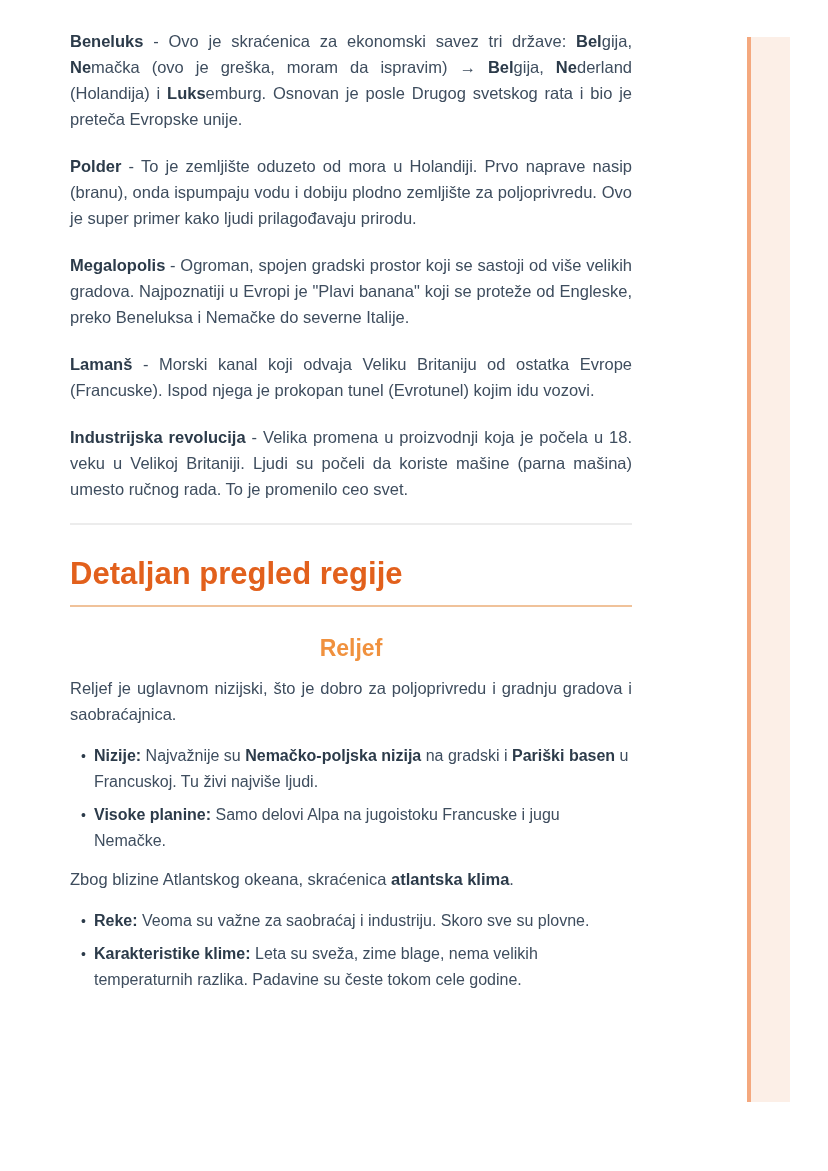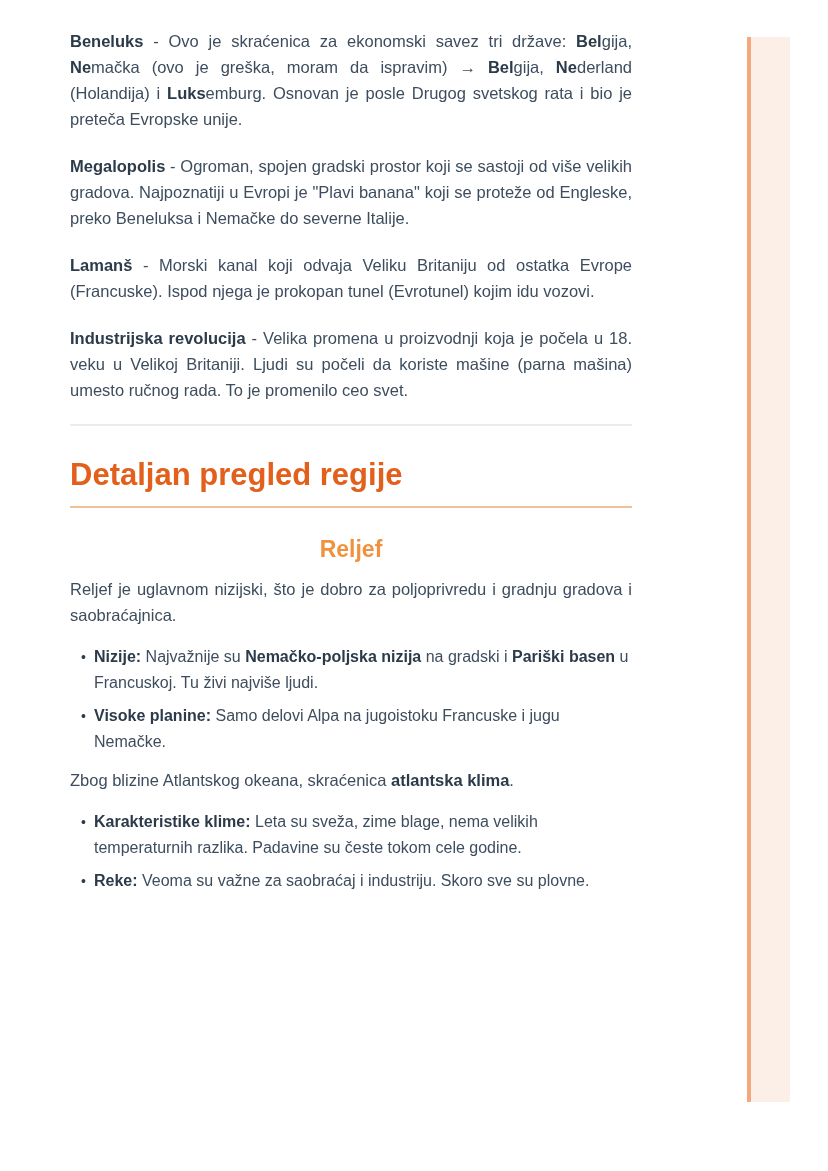--- a/index.html
+++ b/index.html
@@ -99,20 +99,21 @@
 <body>
 
 <div class="page">
 
   <div class="edge-stripe"></div>
 
   <div class="content">
 
     <p class="para"><b>Beneluks</b><span> - Ovo je skraćenica za ekonomski savez tri države: </span><b>Bel</b><span>gija, </span><b>Ne</b><span>mačka (ovo je greška, moram da ispravim) → </span><b>Bel</b><span>gija, </span><b>Ne</b><span>derland (Holandija) i </span><b>Luks</b><span>emburg. Osnovan je posle Drugog svetskog rata i bio je preteča Evropske unije.</span></p>
 
+    <p class="para"><b>Polder</b><span> - To je zemljište oduzeto od mora u Holandiji. Prvo naprave nasip (branu), onda ispumpaju vodu i dobiju plodno zemljište za poljoprivredu. Ovo je super primer kako ljudi prilagođavaju prirodu.</span></p>
 
     <p class="para"><b>Megalopolis</b><span> - Ogroman, spojen gradski prostor koji se sastoji od više velikih gradova. Najpoznatiji u Evropi je "Plavi banana" koji se proteže od Engleske, preko Beneluksa i Nemačke do severne Italije.</span></p>
 
     <p class="para"><b>Lamanš</b><span> - Morski kanal koji odvaja Veliku Britaniju od ostatka Evrope (Francuske). Ispod njega je prokopan tunel (Evrotunel) kojim idu vozovi.</span></p>
 
     <p class="para"><b>Industrijska revolucija</b><span> - Velika promena u proizvodnji koja je počela u 18. veku u Velikoj Britaniji. Ljudi su počeli da koriste mašine (parna mašina) umesto ručnog rada. To je promenilo ceo svet.</span></p>
 
     <hr class="divider">
 
     <h1 class="section-title">Detaljan pregled regije</h1>
@@ -124,21 +125,21 @@
 
     <ul class="bullets">
       <li class="bullet"><b>Nizije:</b><span> Najvažnije su </span><b>Nemačko-poljska nizija</b><span> na gradski i </span><b>Pariški basen</b><span> u Francuskoj. Tu živi najviše ljudi.</span></li>
       <li class="bullet"><b>Visoke planine:</b><span> Samo delovi Alpa na jugoistoku Francuske i jugu Nemačke.</span></li>
     </ul>
 
 
     <p class="intro"><span>Zbog blizine Atlantskog okeana, skraćenica </span><b>atlantska klima</b><span>.</span></p>
 
     <ul class="bullets">
+      <li class="bullet"><b>Reke:</b><span> Veoma su važne za saobraćaj i industriju. Skoro sve su plovne.</span></li>
       <li class="bullet"><b>Karakteristike klime:</b><span> Leta su sveža, zime blage, nema velikih temperaturnih razlika. Padavine su česte tokom cele godine.</span></li>
-      <li class="bullet"><b>Reke:</b><span> Veoma su važne za saobraćaj i industriju. Skoro sve su plovne.</span></li>
     </ul>
 
   </div>
 
   <div class="footer-note">(c) Knowunity 2025</div>
 
 </div>
 
 </body></html>

